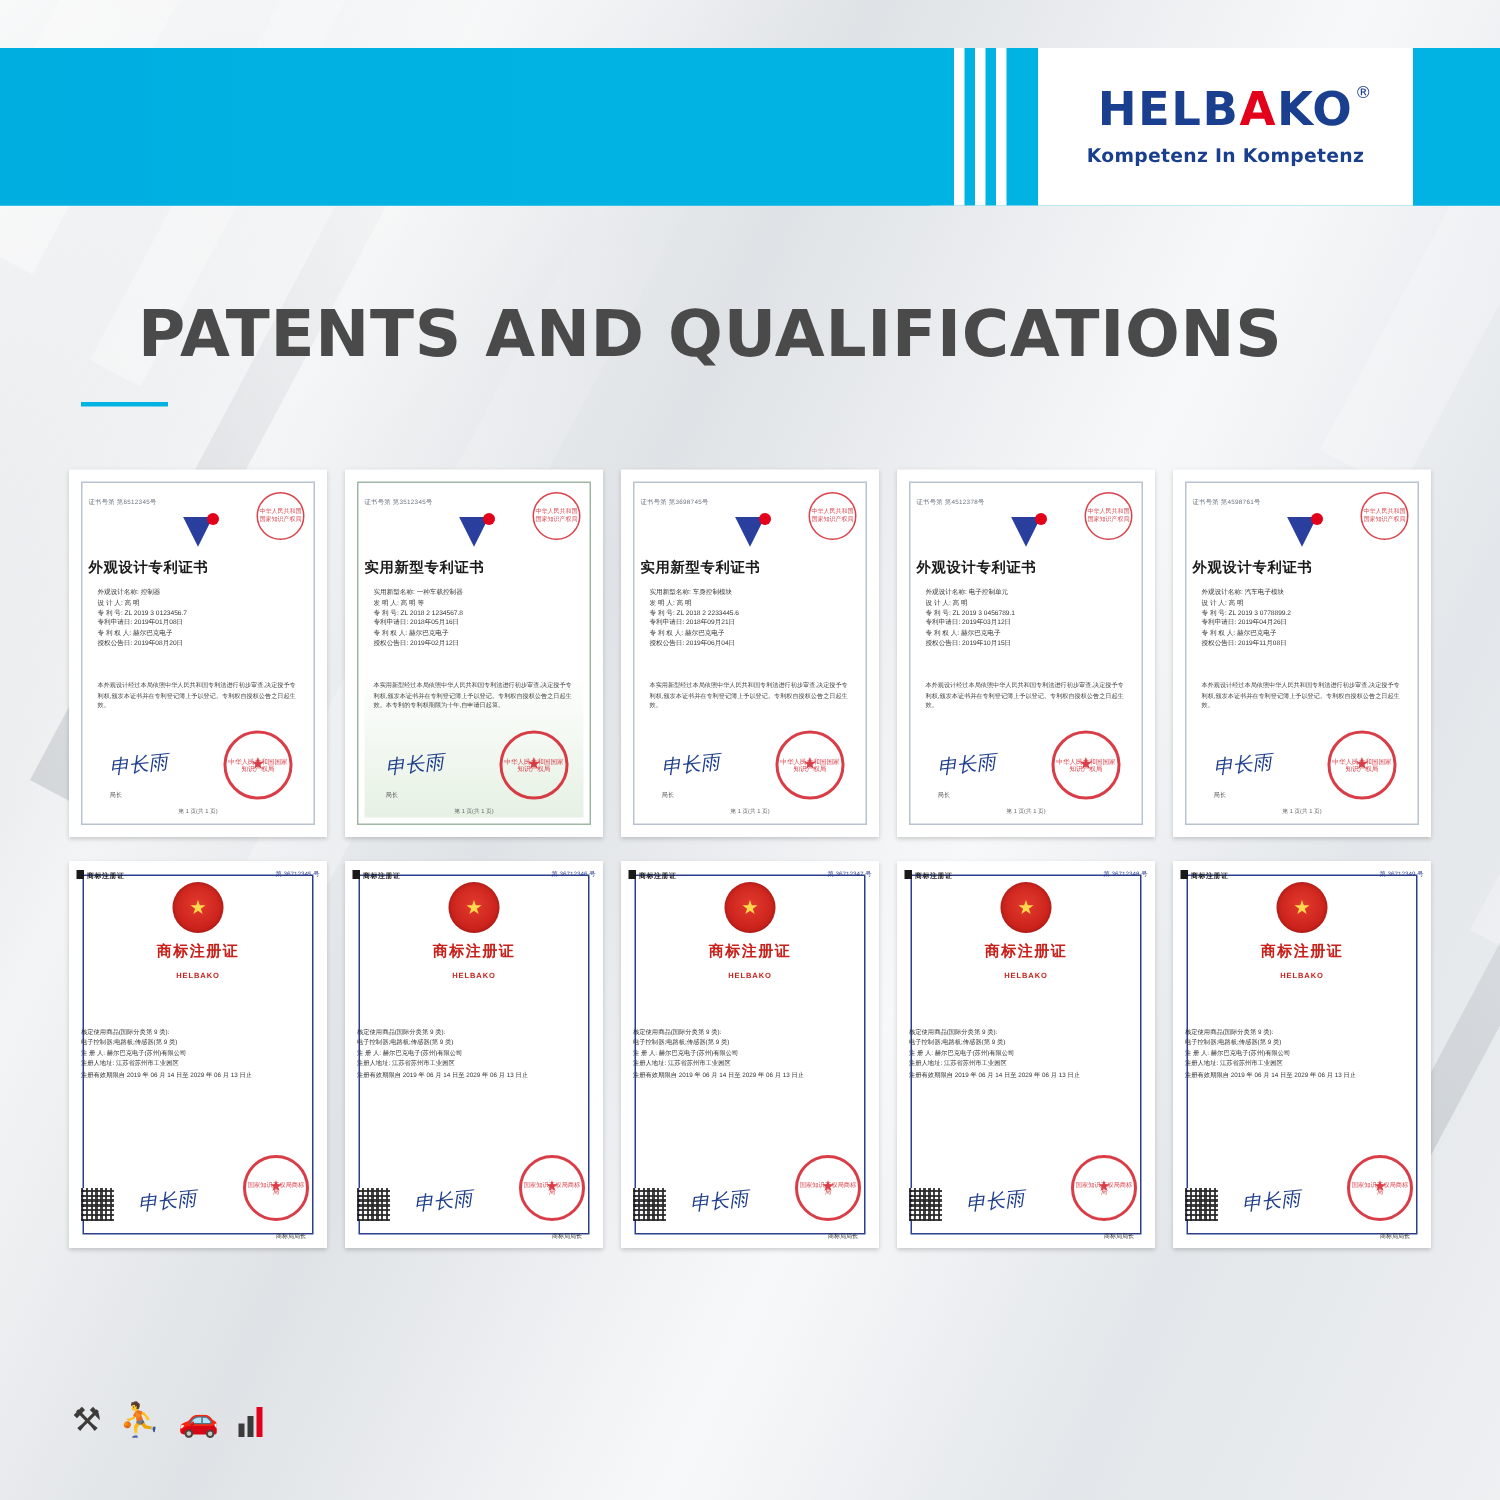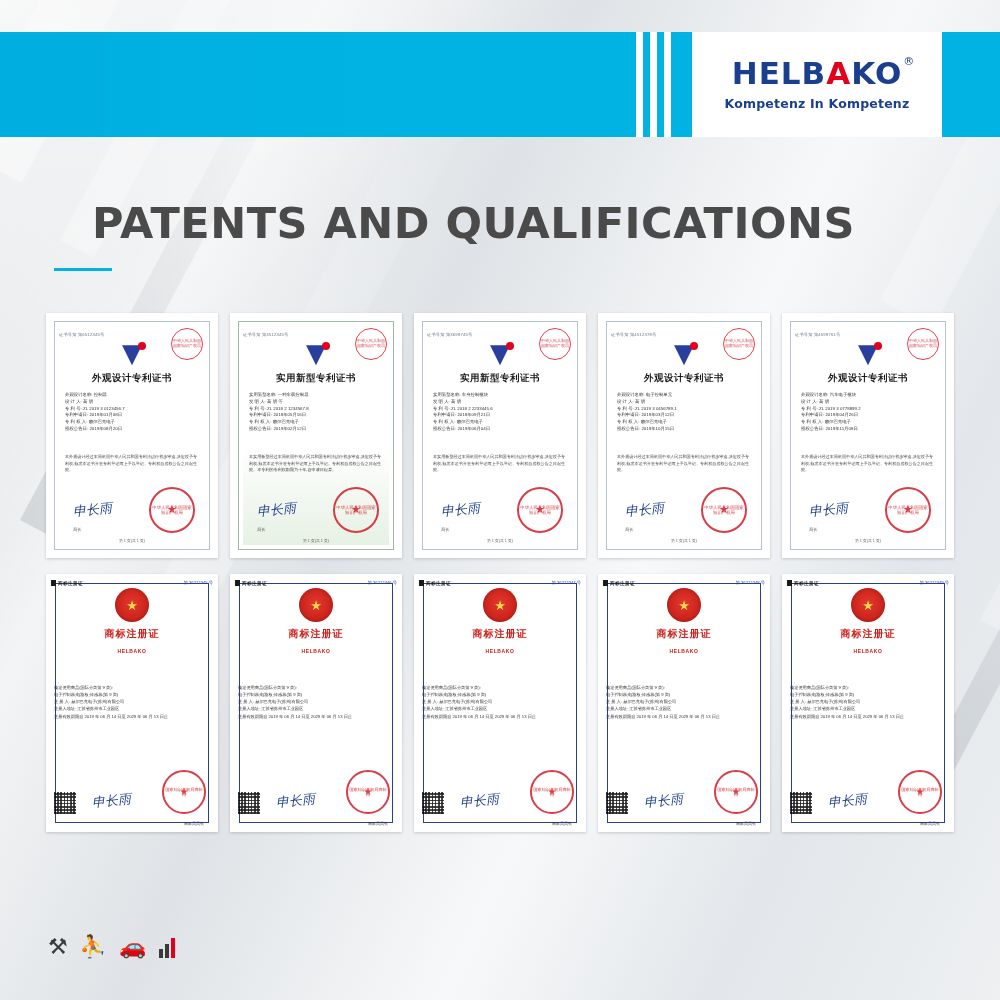--- a/index.html
+++ b/index.html
@@ -187,21 +187,21 @@
     border: 1.2px solid #d4232e;
     color: #d4232e;
     font-size: 4px;
     display: flex; align-items: center; justify-content: center;
     text-align: center;
     line-height: 1.15;
     opacity: .85;
   }
   .p-title {
     position: absolute; left: 0; right: 0; top: 46px;
-    text-align: center;
+    text-align: left;
     font-family: "DejaVu Sans", sans-serif;
     font-weight: bold;
     font-size: 9.5px;
     color: #1a1a1a;
     letter-spacing: .5px;
   }
   .p-lines {
     position: absolute; left: 6px; right: 6px; top: 66px;
   }
   .p-line {

